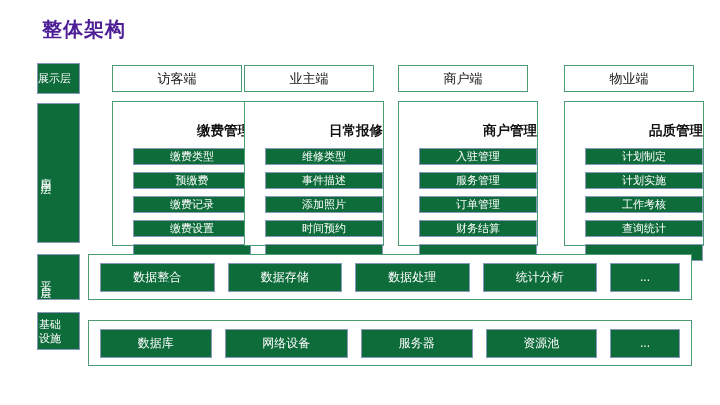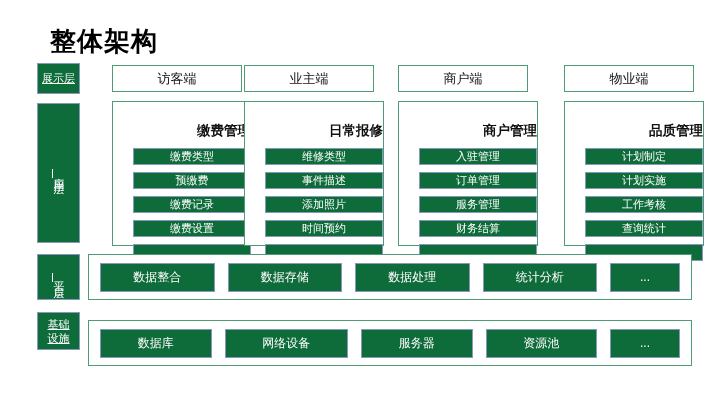--- a/index.html
+++ b/index.html
@@ -4,29 +4,29 @@
 <style>
   html,body{margin:0;padding:0;background:#fff;}
   .slide{
     position:relative;
     width:720px;height:405px;
     background:#ffffff;
     font-family:"Liberation Sans","DejaVu Sans",sans-serif;
     overflow:hidden;
   }
   .title{
-    position:absolute;left:42px;top:16px;margin:8px;
-    font-size:26px;font-weight:bold;color:#000000;letter-spacing:1px;
+    position:absolute;left:42px;top:16px;margin:0;
+    font-size:20px;font-weight:bold;color:#4c1d95;letter-spacing:1px;
   }
   
   .label-box{
     position:absolute;left:37px;width:43px;box-sizing:border-box;
     background:#0e6b3a;border:1px solid #8897bb;color:#ffffff;
-    display:flex;align-items:center;justify-content:center;
-    font-size:11px;text-align:center;text-decoration:underline;
+    display:flex;align-items:center;justify-content:flex-start;
+    font-size:11px;text-align:center;
   }
   .label-presentation{top:63px;height:31px;}
   .label-application{top:103px;height:140px;}
   .label-platform{top:254px;height:46px;}
   .label-infrastructure{top:312px;height:38px;}
   .v-text{writing-mode:vertical-rl;text-orientation:upright;letter-spacing:3px;}
   .wrap-text{width:24px;word-break:break-all;line-height:14px;text-align:center;}
   
   .pos0{left:90px;margin-left:22px;} .pos1{left:244px;font-family:Liberation Serif, serif;} .pos2{left:398px;} .pos3{left:552px;margin-left:12px;}
   
@@ -110,22 +110,22 @@
     <div class="app-btn">维修类型</div>
     <div class="app-btn">事件描述</div>
     <div class="app-btn">添加照片</div>
     <div class="app-btn">时间预约</div>
     <div class="app-btn">...</div>
   </div>
 
   <div class="app-col pos2">
     <div class="col-header">商户管理</div>
     <div class="app-btn">入驻管理</div>
+    <div class="app-btn">服务管理</div>
     <div class="app-btn">订单管理</div>
-    <div class="app-btn">服务管理</div>
     <div class="app-btn">财务结算</div>
     <div class="app-btn">...</div>
   </div>
 
   <div class="app-col pos3">
     <div class="col-header">品质管理</div>
     <div class="app-btn">计划制定</div>
     <div class="app-btn">计划实施</div>
     <div class="app-btn">工作考核</div>
     <div class="app-btn">查询统计</div>

